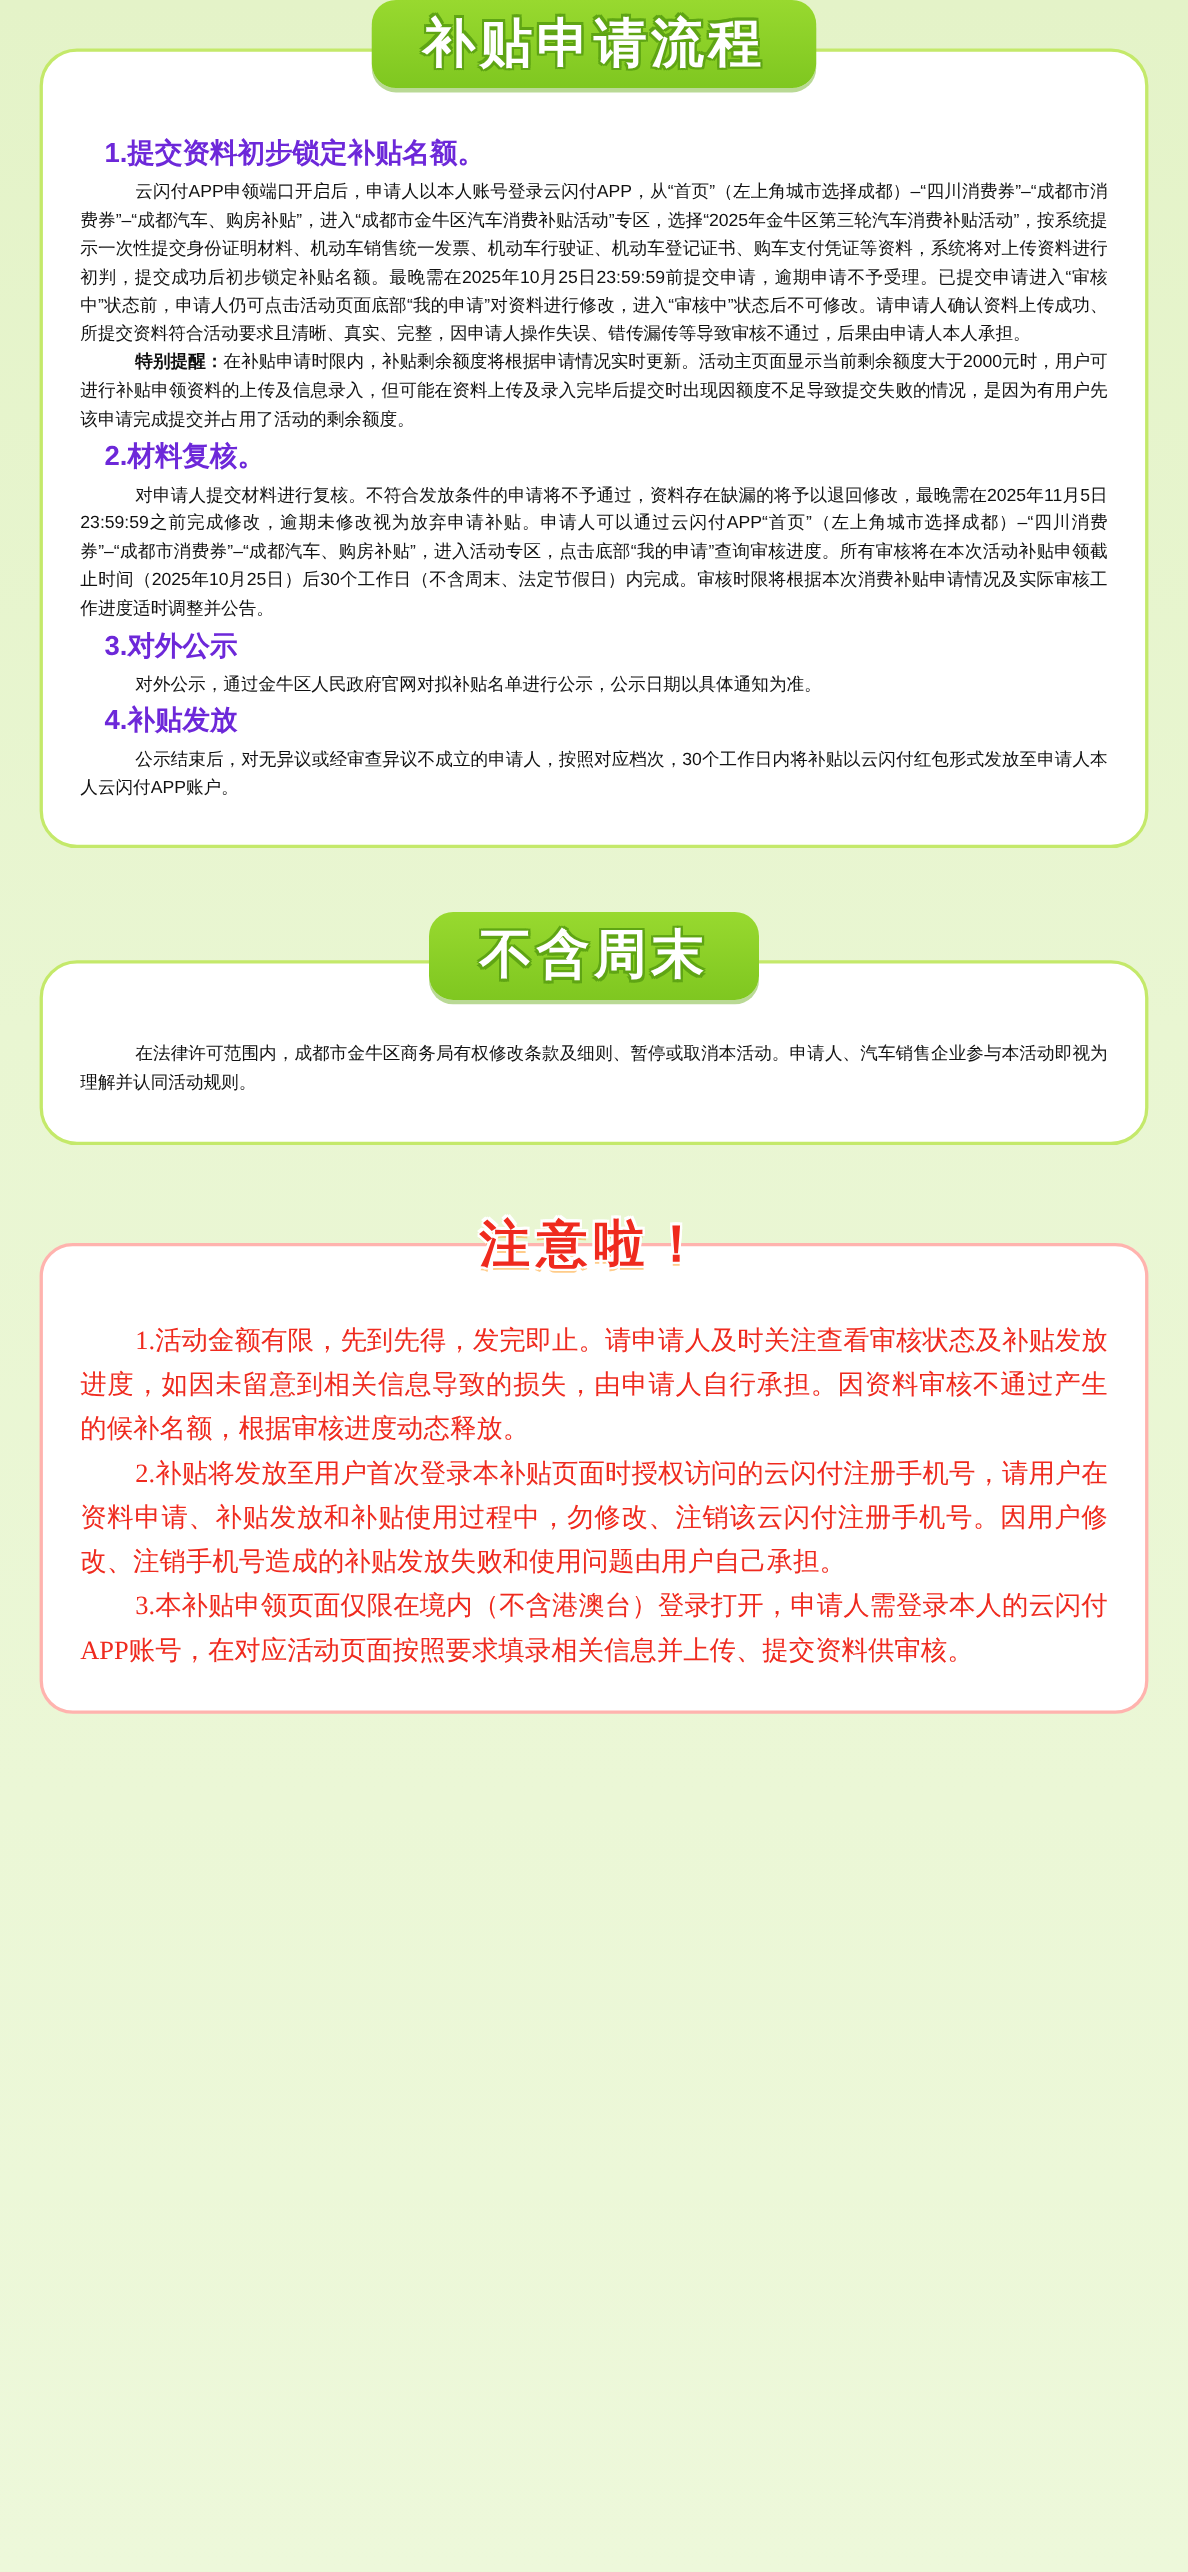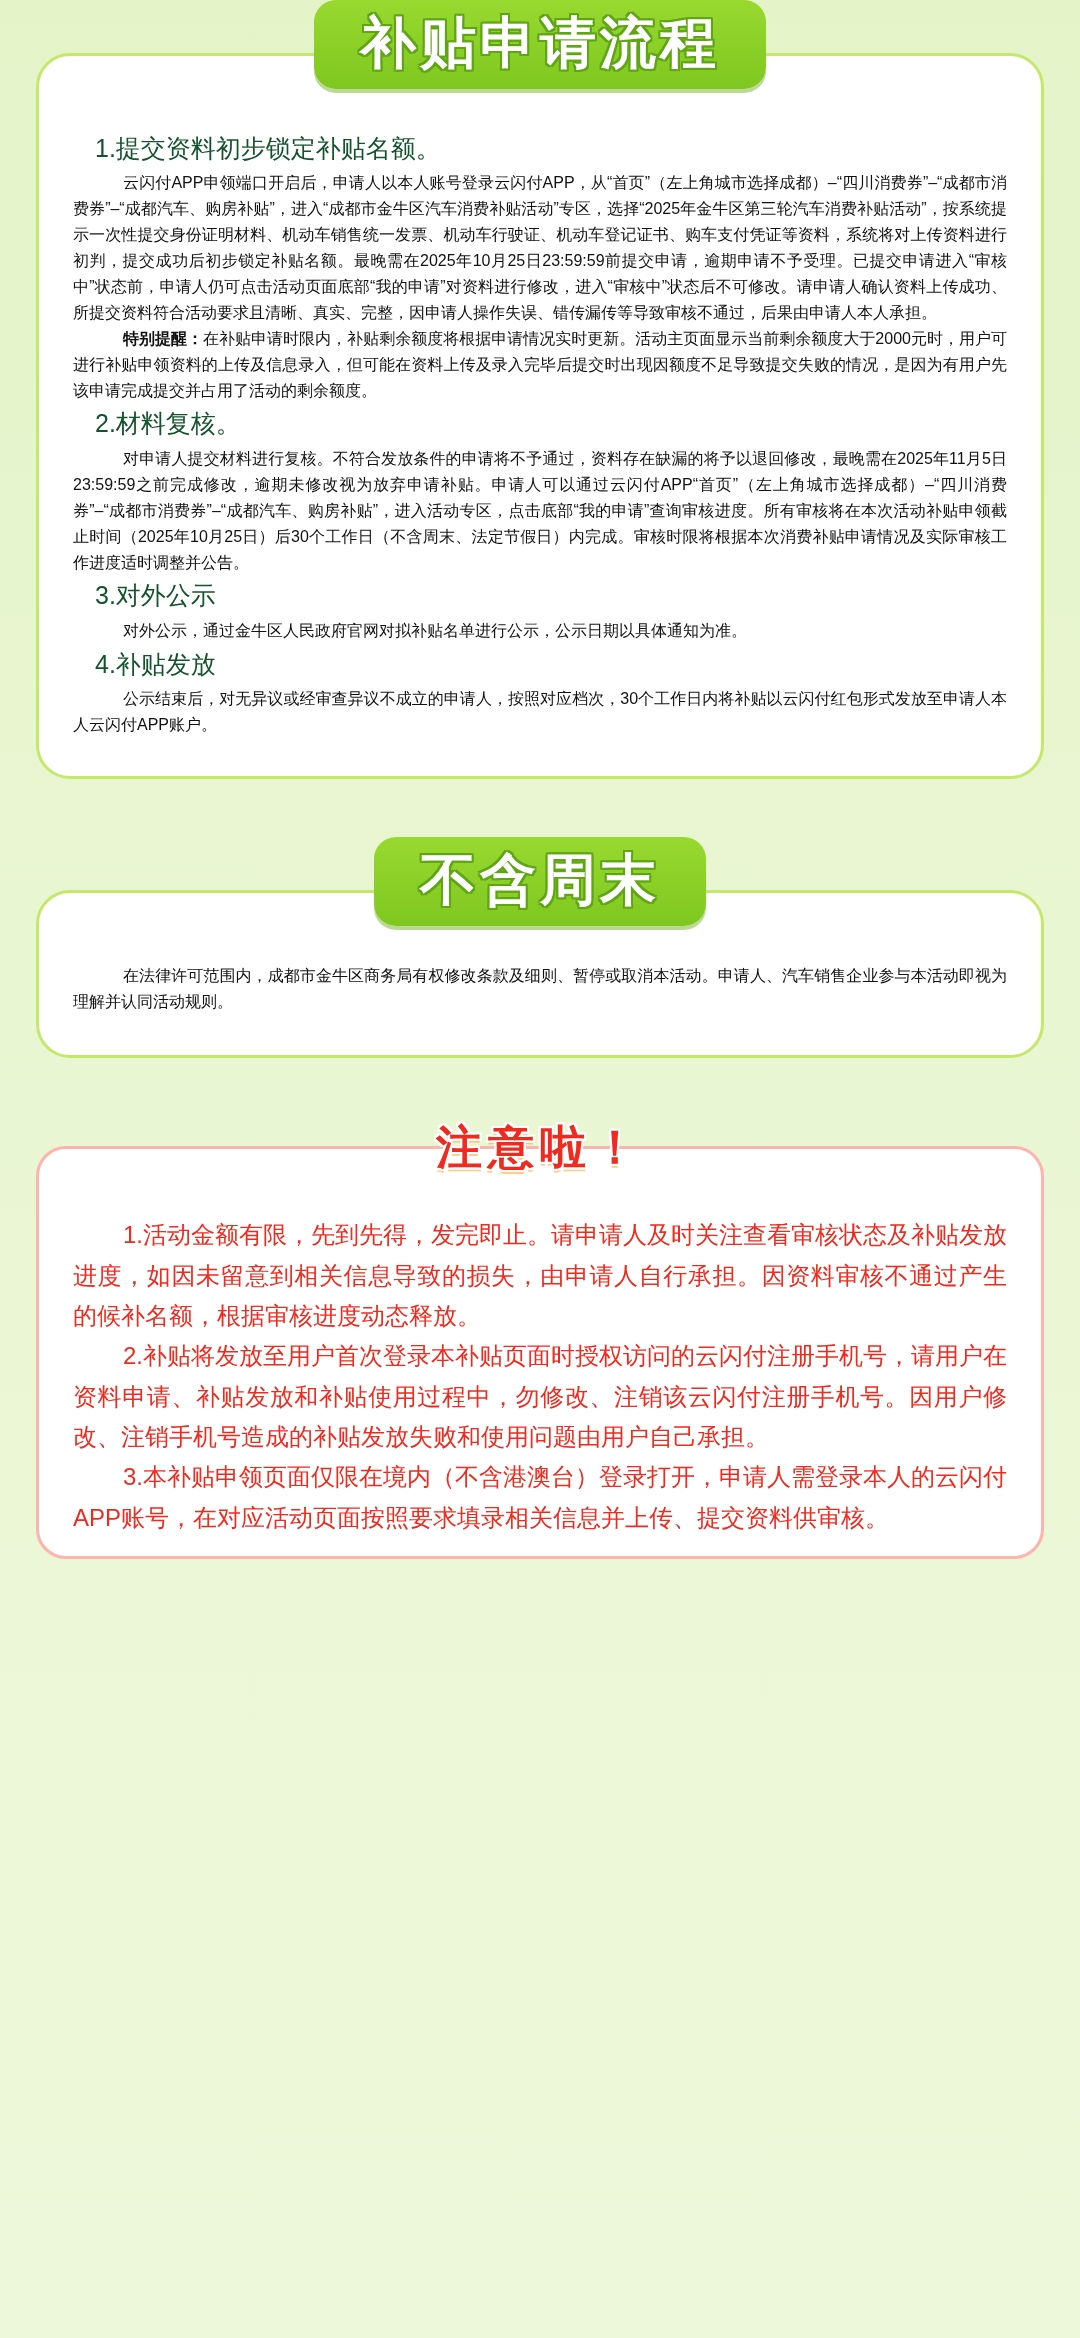--- a/index.html
+++ b/index.html
@@ -28,21 +28,21 @@
     margin: 0 auto;
     width: fit-content;
     background: #8ed42b;
     background: linear-gradient(180deg,#98d92f 0%, #7fc720 100%);
     border-radius: 22px;
     padding: 14px 46px 16px 46px;
     box-shadow: 0 4px 0 rgba(100,170,20,0.45);
   }
   .title-pill .title-text {
     font-family: "DejaVu Sans", "Liberation Sans", sans-serif;
-    font-size: 56px;
+    font-size: 48px;
     font-weight: bold;
     color: #ffffff;
     letter-spacing: 4px;
     line-height: 1.05;
     text-shadow: 0 2px 0 #5fa514, 2px 0 0 #5fa514, -2px 0 0 #5fa514, 0 -2px 0 #5fa514,
                  2px 2px 0 #5fa514, -2px 2px 0 #5fa514, 2px -2px 0 #5fa514, -2px -2px 0 #5fa514;
     white-space: nowrap;
   }
 
   .card {
@@ -52,22 +52,22 @@
     border: 3px solid #c4e96a;
     border-radius: 34px;
     padding: 72px 34px 34px 34px;
   }
 
   .card.flow { padding-bottom: 38px; }
 
   p.h {
     margin: 0 0 2px 0;
     font-size: 25px;
-    font-weight: normal;
-    color: #14532d;
+    font-weight: bold;
+    color: #6d28d9;
     line-height: 1.62;
     text-indent: 0;
     padding-left: 22px;
   }
   p.b {
     margin: 0;
     font-size: 16px;
     color: #111;
     line-height: 1.62;
     text-align: justify;
@@ -98,21 +98,22 @@
     line-height: 1.1;
     white-space: nowrap;
     text-shadow: 0 2px 0 #ffffff, 2px 0 0 #ffffff, -2px 0 0 #ffffff, 0 -2px 0 #ffffff,
                  2px 2px 0 #ffffff, -2px 2px 0 #ffffff, 2px -2px 0 #ffffff, -2px -2px 0 #ffffff,
                  0 4px 0 rgba(255,170,60,0.6);
   }
   .card.notice {
     margin-top: -34px;
     border: 3px solid #ffb3ae;
     border-radius: 30px;
-    padding: 66px 34px 18px 34px;
+    padding: 66px 34px 34px 34px;
+    font-family: Liberation Serif, serif;
   }
   .card.notice p.b {
     color: #ef2a1e;
     font-size: 24px;
     line-height: 1.68;
   }
 </style>
 </head>
 <body>
 

